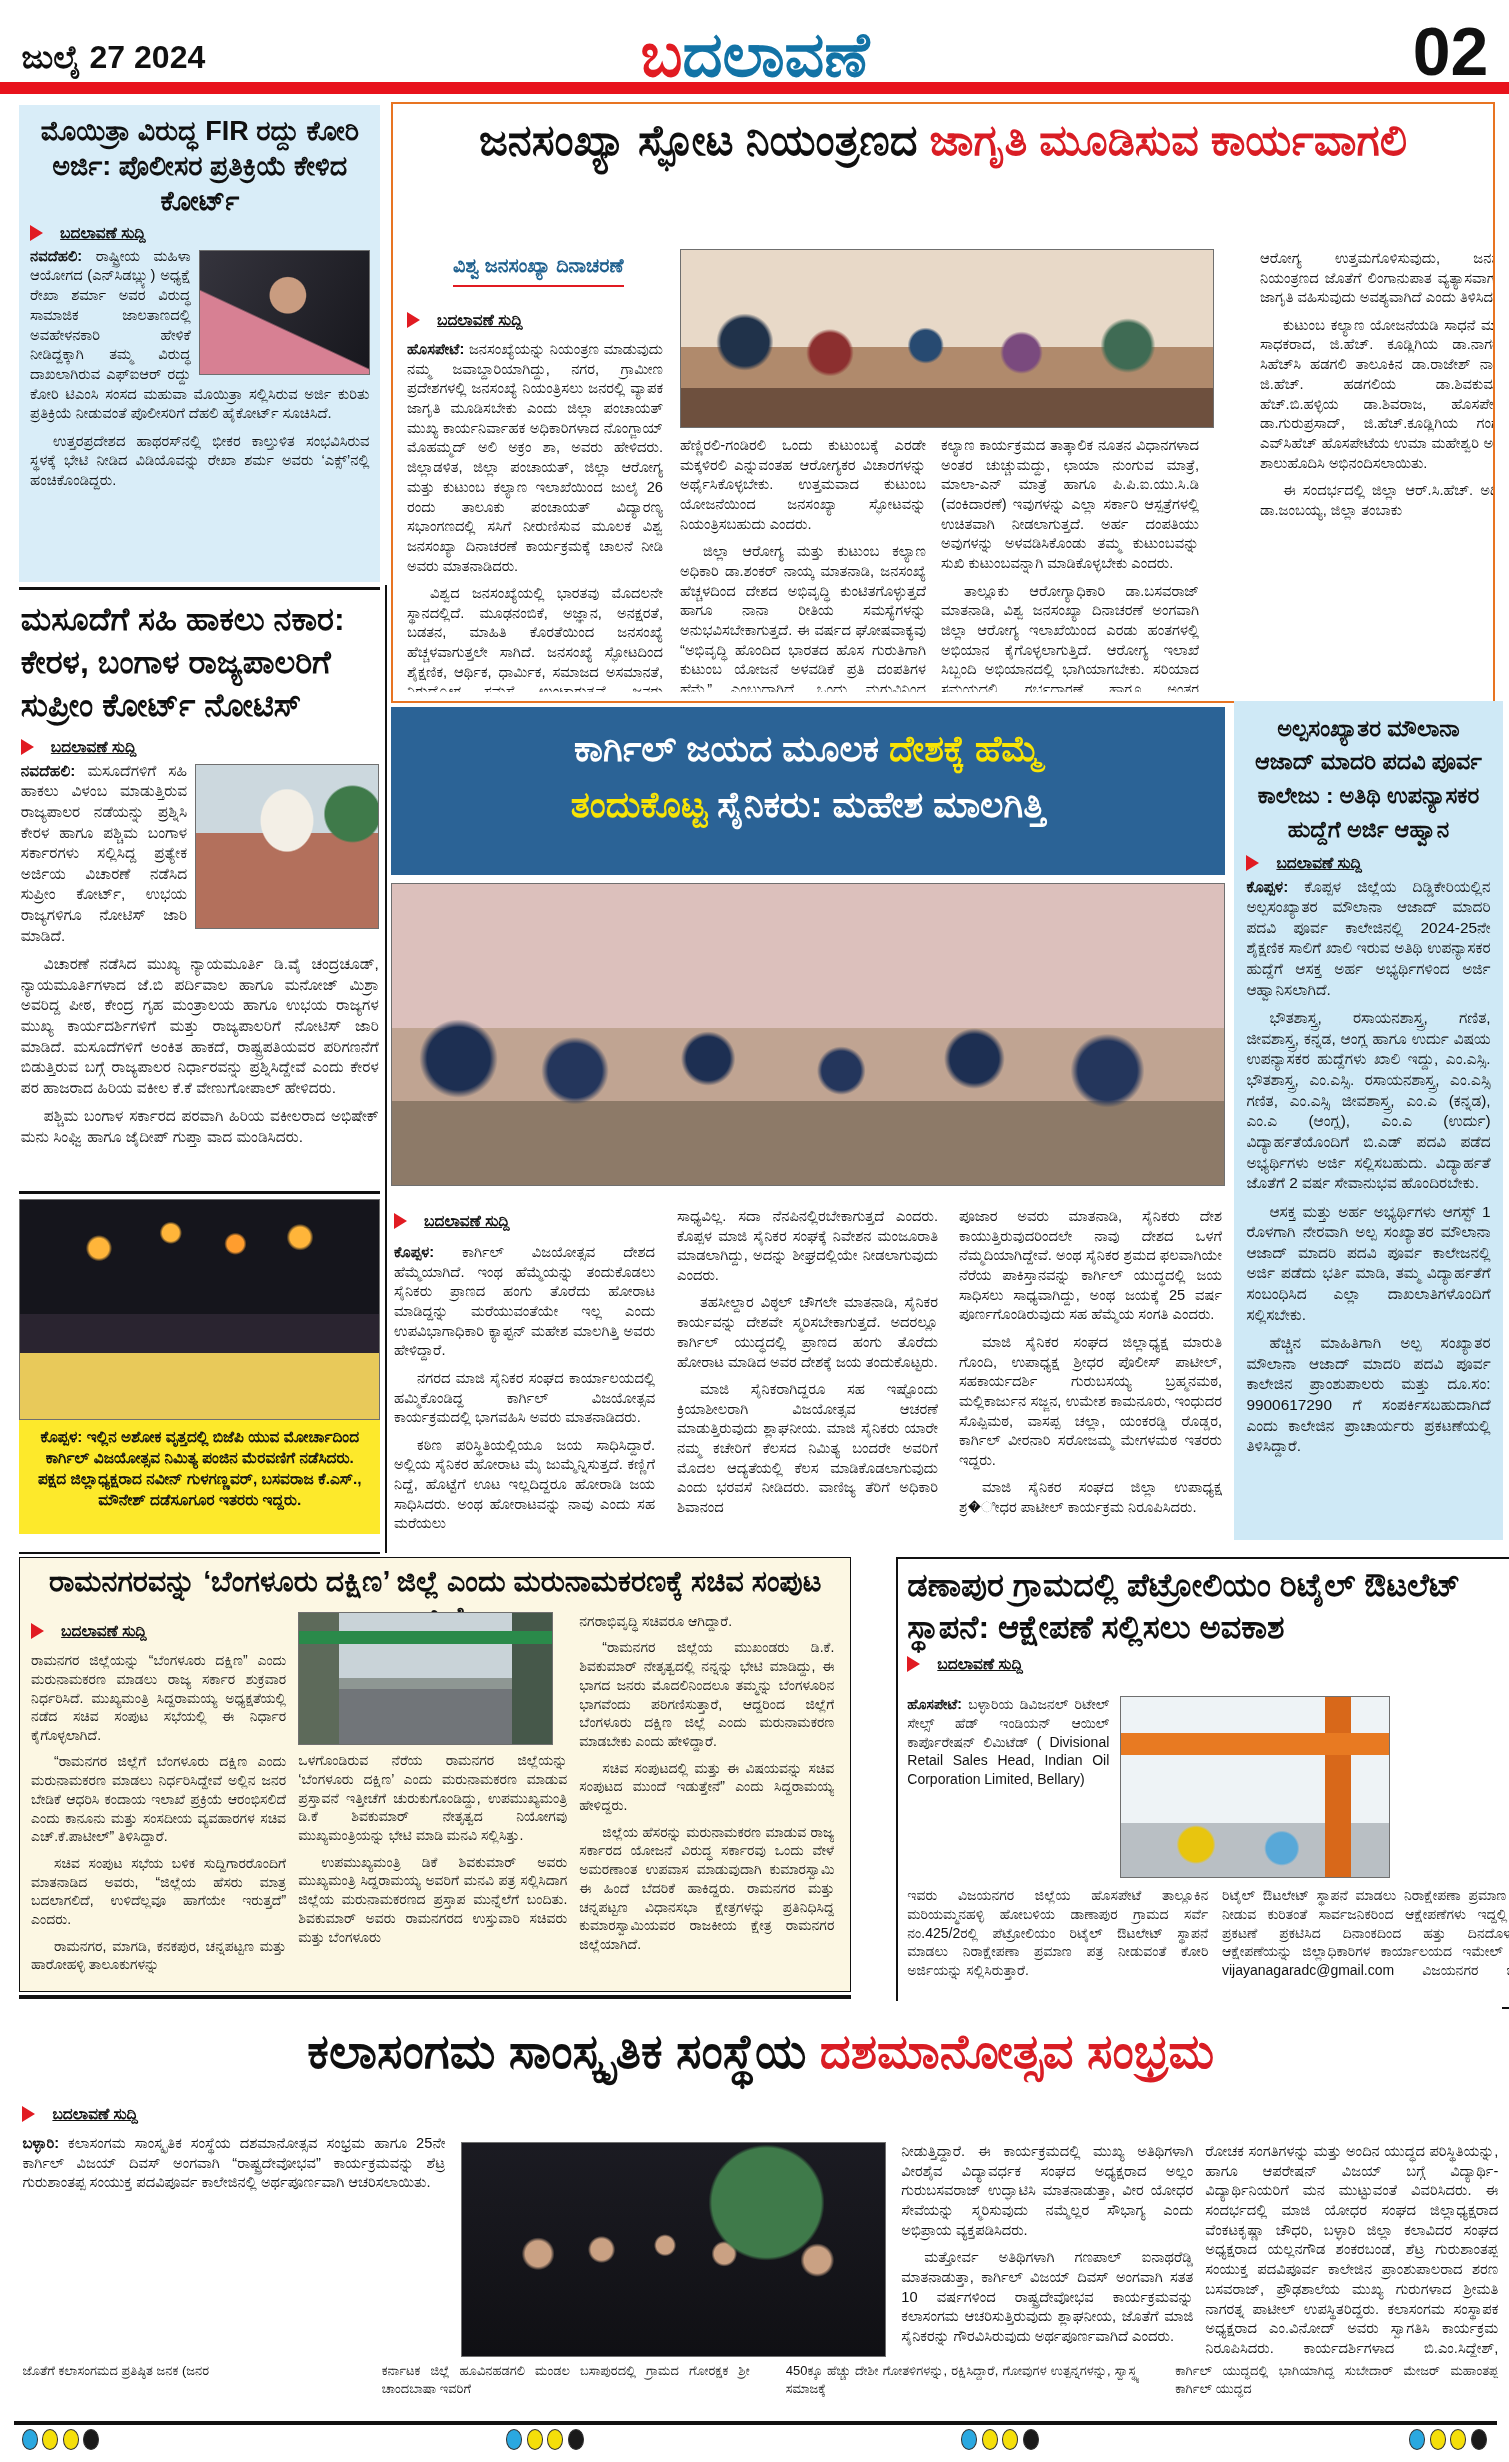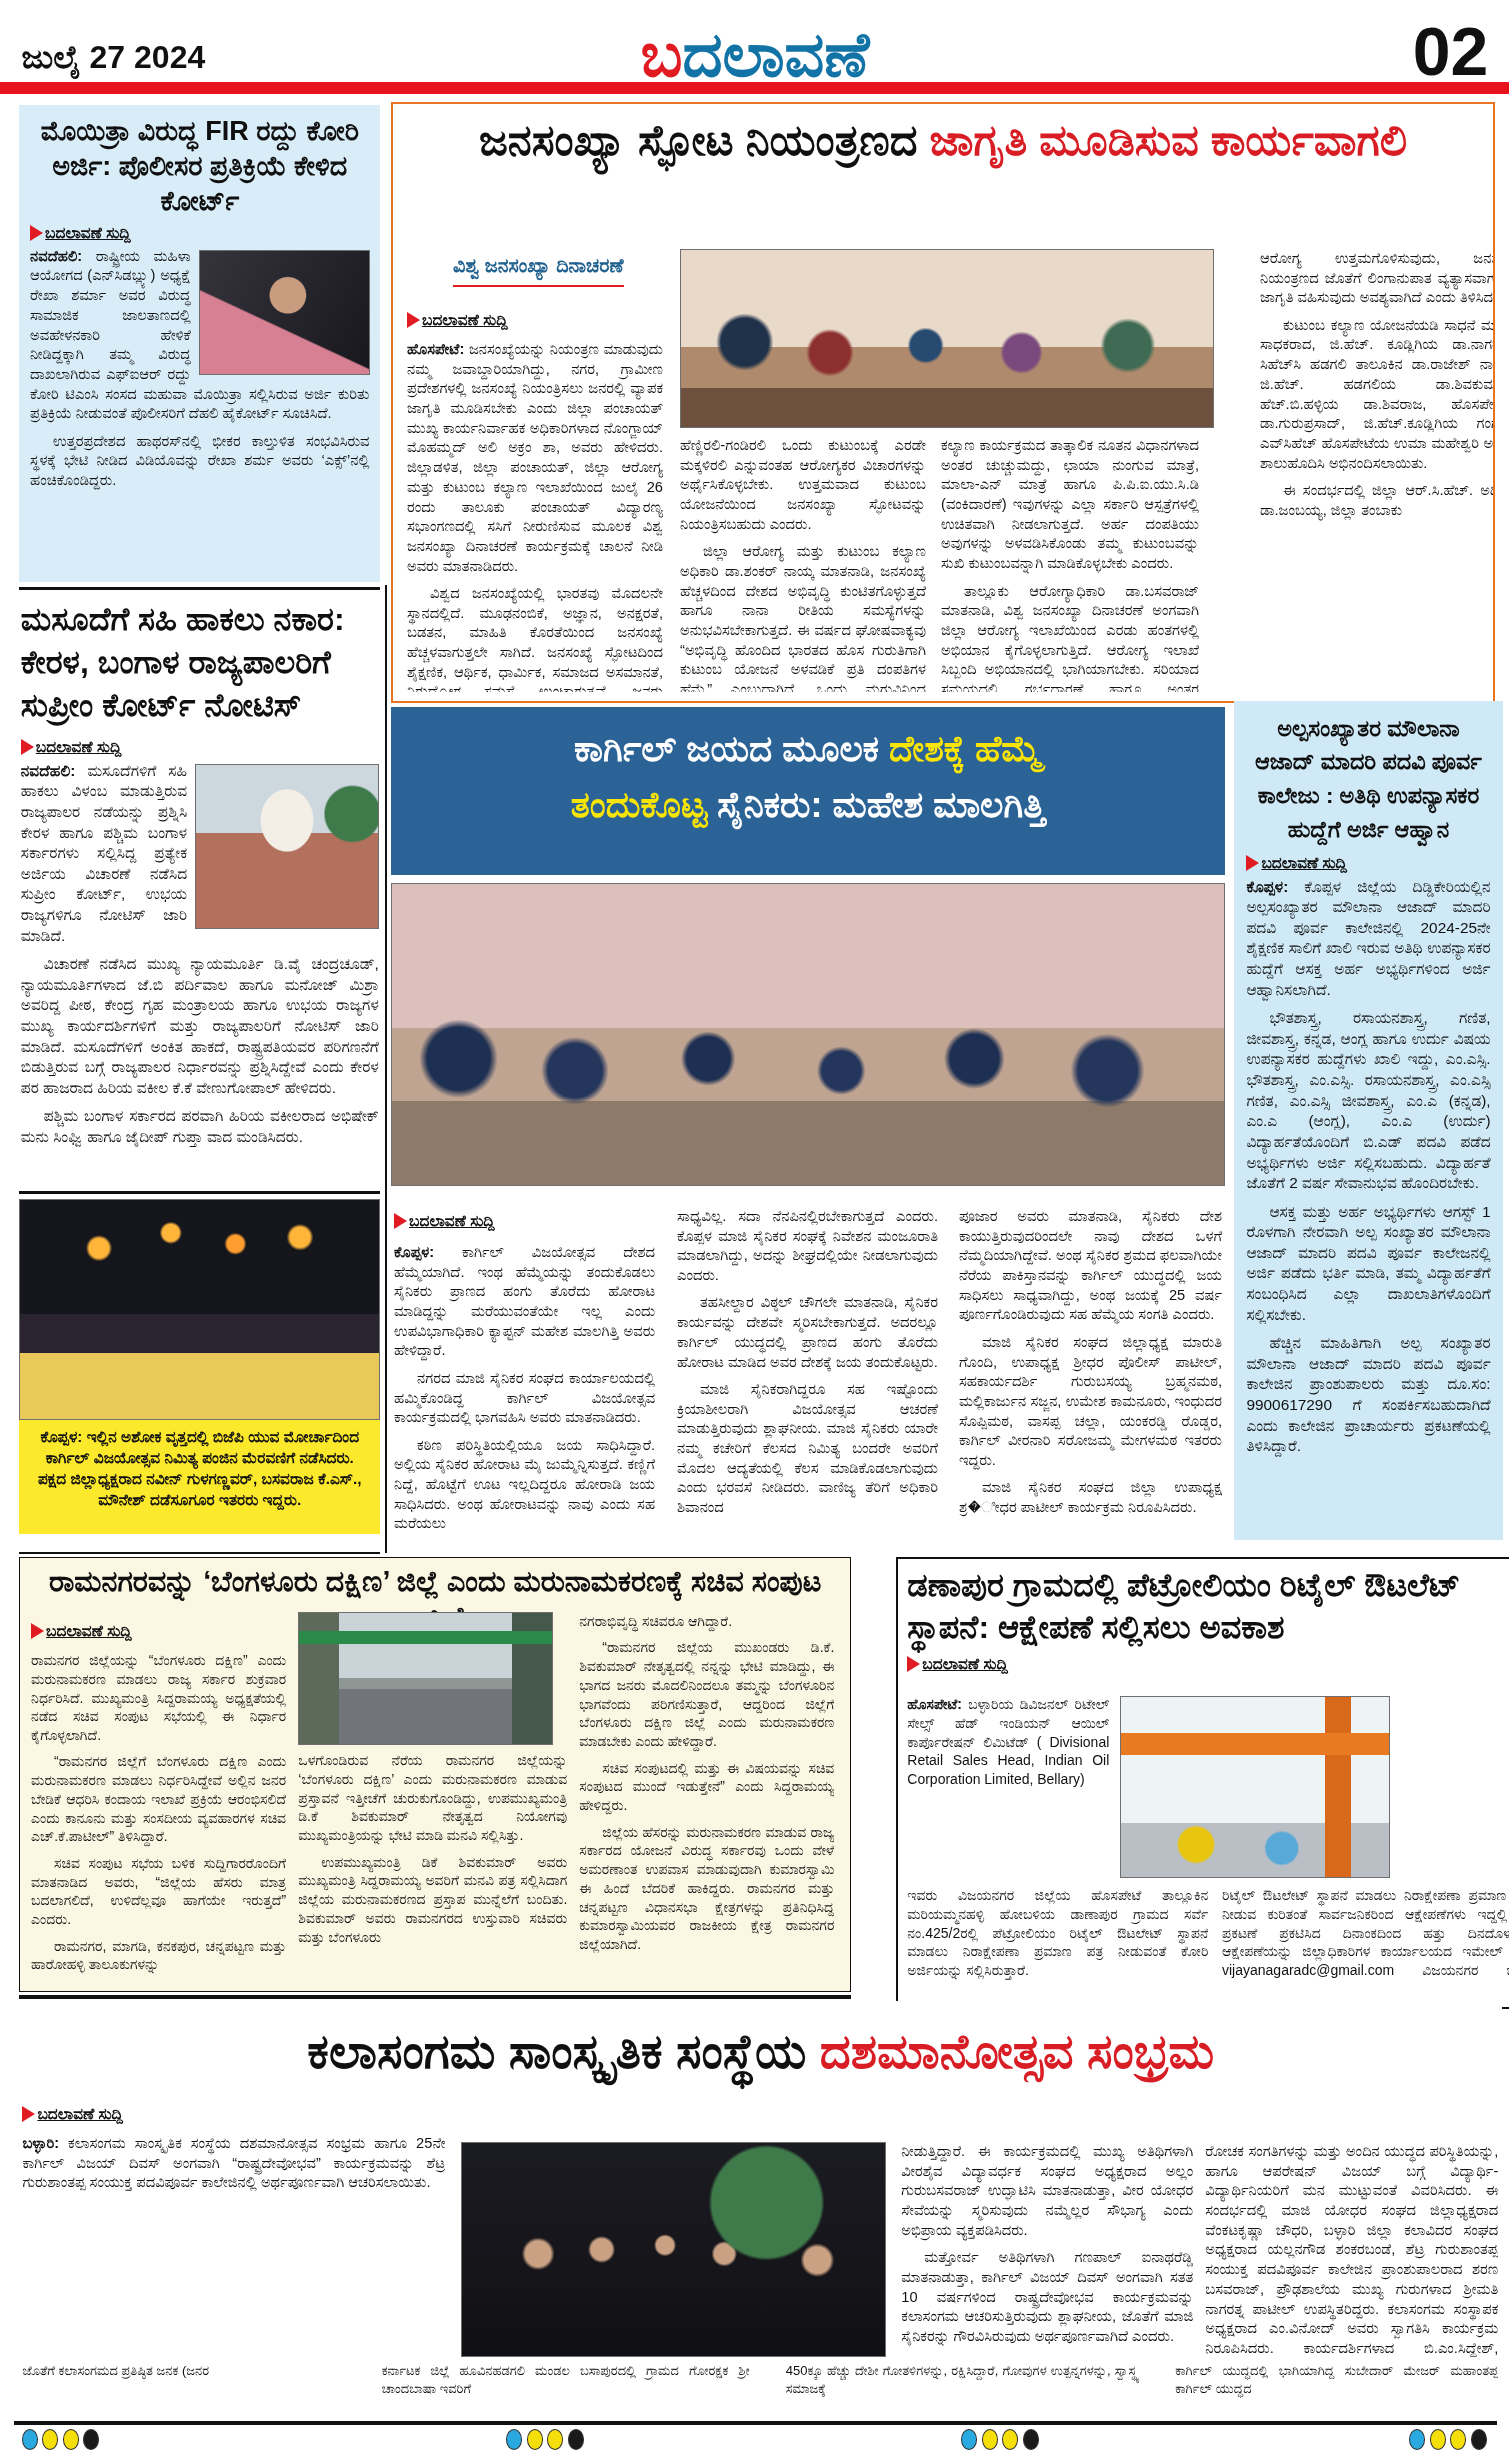--- a/index.html
+++ b/index.html
@@ -2,21 +2,21 @@
 <html style="font-size:12.4px"><head>
 <meta charset="utf-8">
 <style>
   html,body{margin:0;padding:0;background:#e9e9e9;}
   #page{position:relative;width:1510px;height:2462px;background:#ffffff;overflow:hidden;
         font-family:"Liberation Sans","DejaVu Sans",sans-serif;color:#111;}
   .abs{position:absolute;box-sizing:border-box;}
   .art{position:absolute;box-sizing:border-box;overflow:hidden;}
   .hl{font-weight:bold;color:#101010;}
   .center{text-align:center;}
-  .byline{display:flex;align-items:center;gap:2px;font-weight:bold;font-size:15.4px;margin:4.6px 0;}
+  .byline{display:flex;align-items:center;gap:17px;font-weight:bold;font-size:15.4px;margin:4.6px 0;}
   .byline .bl-text{text-decoration:underline;}
   .tri{width:0;height:0;border-left:13px solid #e11b22;border-top:8.5px solid transparent;border-bottom:8.5px solid transparent;flex:0 0 auto;}
   .body p{margin:0 0 7.7px;text-align:justify;text-indent:23px;line-height:1.34;}
   .body p.lead{text-indent:0;}
   .dl{font-weight:bold;}
   .col{position:absolute;box-sizing:border-box;overflow:hidden;}
   .ph{border:0.8px solid #6f6f6f;box-sizing:border-box;}
   .ph-moitra{background:
     radial-gradient(circle at 52% 36%, #c99c80 0 15%, transparent 16%),
     linear-gradient(205deg, transparent 0 58%, #d78093 59%),

